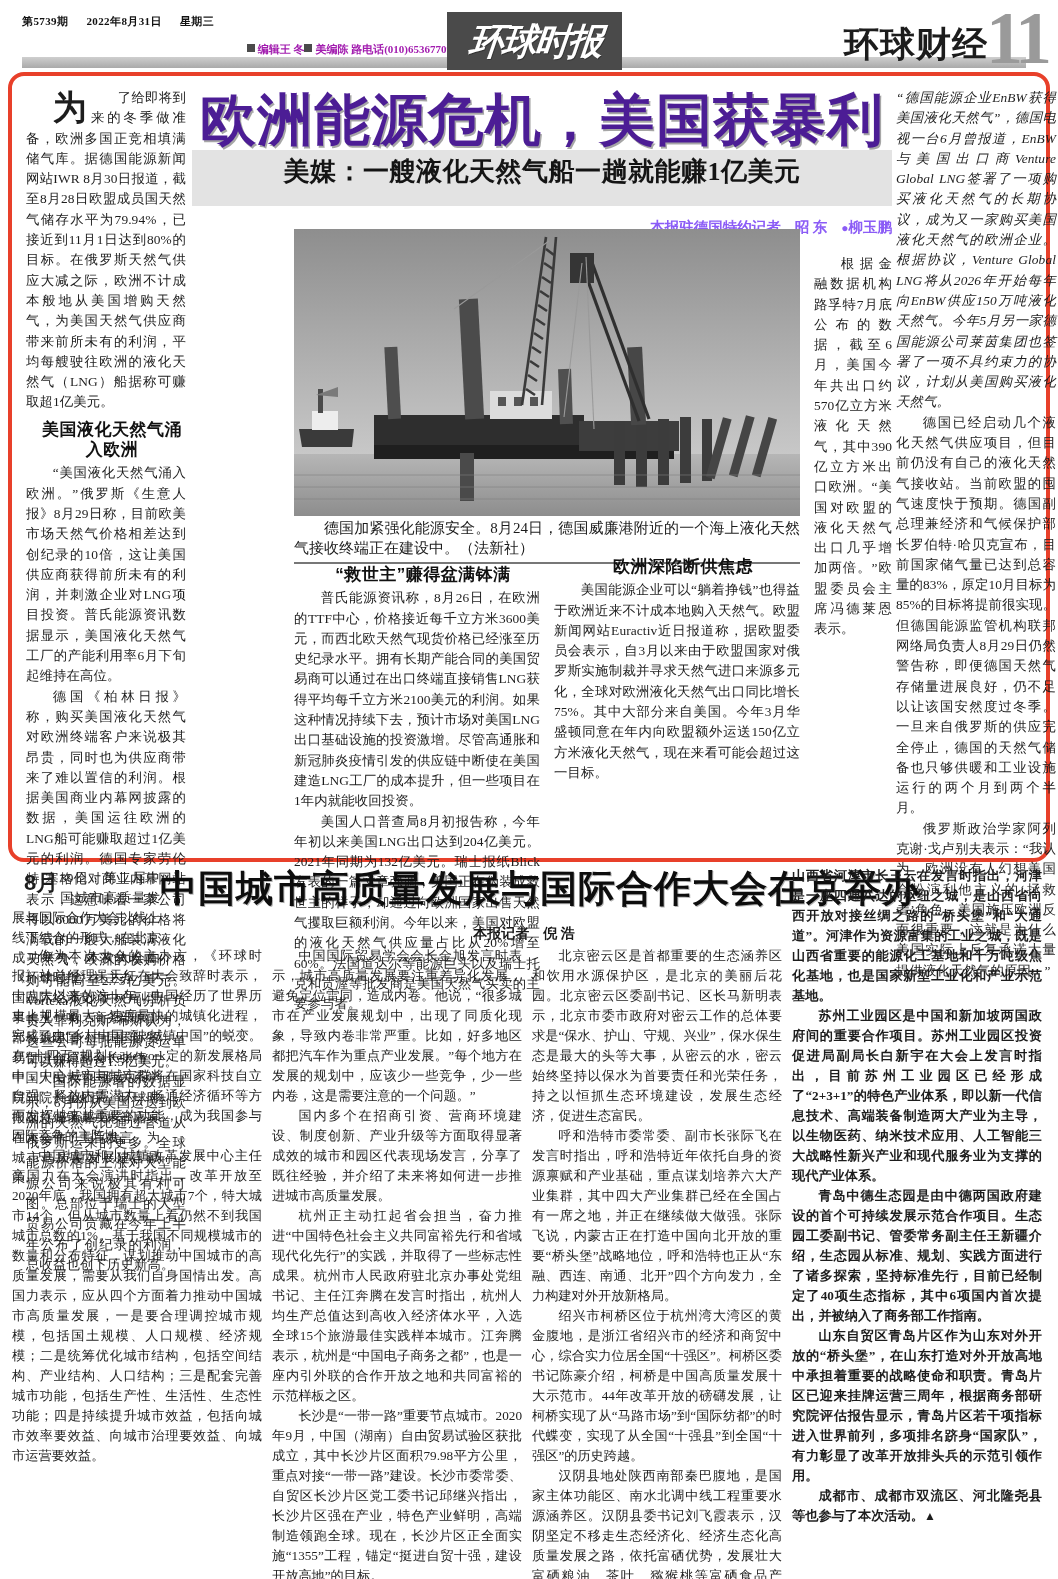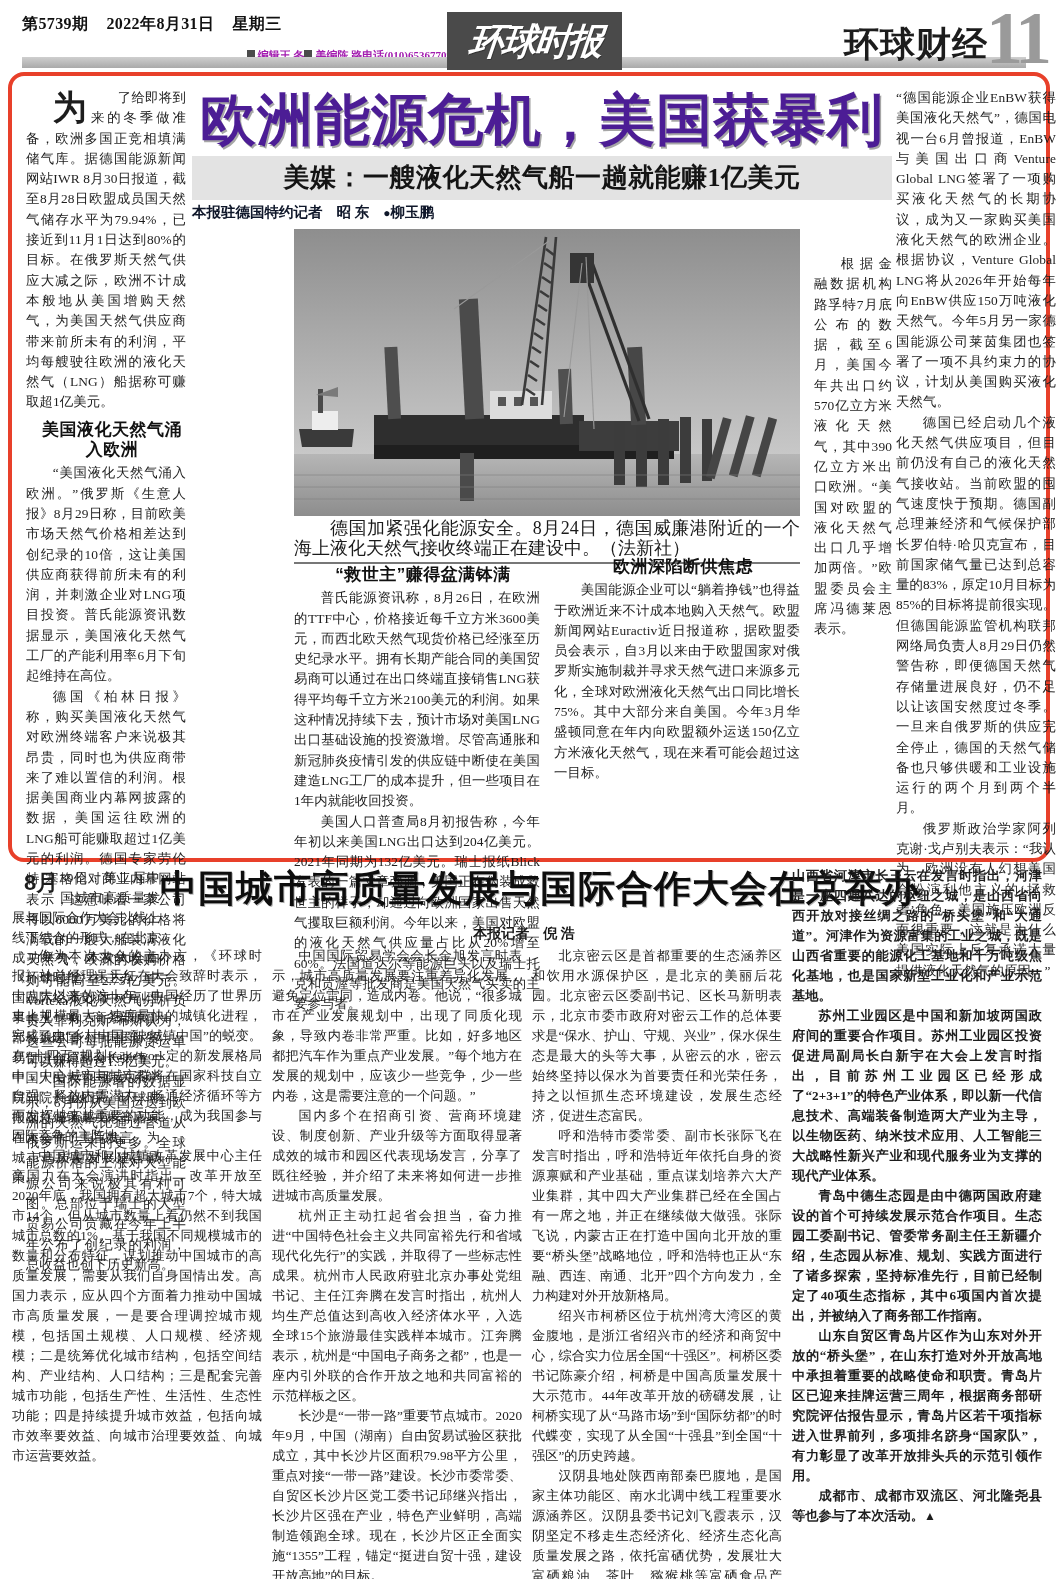--- a/index.html
+++ b/index.html
@@ -18,21 +18,21 @@
   
   .masthead {
     position: absolute;
     left: 0; top: 0; width: 1058px; height: 72px;
   }
   .mast-left {
     position: absolute; left: 22px; top: 14px;
     width: 430px;
   }
   .mast-line1 {
-    font-size: 16px; font-weight: bold;
+    font-size: 11px; font-weight: bold;
     letter-spacing: .4px;
     white-space: nowrap;
     color: #111;
   }
   .mast-line1 .sp { display:inline-block; width:9px; }
   .mast-line2 {
     margin-top: 13px;
     font-size: 11px; font-weight: bold;
     white-space: nowrap;
     color: #a21caf;
@@ -109,21 +109,21 @@
   .tcol {
     position: absolute;
     font-size: 13.4px;
     line-height: 20.3px;
     text-align: justify;
     text-justify: inter-ideograph;
     color: #1d1d1d;
     letter-spacing: .1px;
   }
   .tcol p { margin: 0; text-indent: 2em; }
-  .tcol p.noind { text-indent: 0; }
+  .tcol p.noind { text-indent: 0; font-style: italic; }
 
   #tcol1 { left: 4px;   top: 4px;   width: 160px; }
   #tcol5 { left: 874px; top: 4px;   width: 160px; }
   #tcol2 { left: 272px; top: 474px; width: 246px; }
   #tcol3 { left: 532px; top: 466px; width: 246px; }
   #tcol4a{ left: 792px; top: 170px; width: 78px;  }
 
   .dropcap {
     float: left;
     font-size: 34px;
@@ -155,57 +155,56 @@
     font-size: 56px;
     font-weight: bold;
     letter-spacing: 1px;
     text-align: center;
     line-height: 1.08;
     color: #4c1d95;
     text-shadow: 1.5px 1.5px 0 rgba(0,0,0,.35);
     white-space: nowrap;
   }
   .h1-sub-band {
-    margin-top: 6px;
     background: #e3e3e3;
-    padding: 4px 0 5px 0;
+    padding: 4px 0 17px 0;
     text-align: center;
   }
   .h1-sub {
     font-family: "Liberation Serif", serif;
     font-size: 26px;
     font-weight: bold;
     letter-spacing: .5px;
     color: #141414;
     white-space: nowrap;
   }
   .byline {
-    margin-top: 3px;
-    text-align: left;
+    margin-top: 12px;
+    text-align: right;
     font-size: 14.5px;
     font-weight: bold;
-    color: #0f172a;
+    color: #8b5cf6;
   }
   .byline .gap { display:inline-block; width:14px; }
   .dot { font-size: 12px; }
 
   
   .photo-box {
     position: absolute;
     left: 272px; top: 145px;
     width: 506px; height: 287px;
     overflow: hidden;
     background: #6e6e6e;
   }
   .photo-box svg { display:block; width:100%; height:100%; }
   .photo-cap {
     position: absolute;
     left: 272px; top: 435px;
     width: 506px;
-    font-size: 18px;
+    font-size: 15px;
     line-height: 19.5px;
     text-align: justify;
     font-family: "Liberation Serif", serif;
     color: #1b1b1b;
     border-bottom: 2.5px solid #777;
     padding-bottom: 4px;
     text-indent: 2em;
   }
 
   

